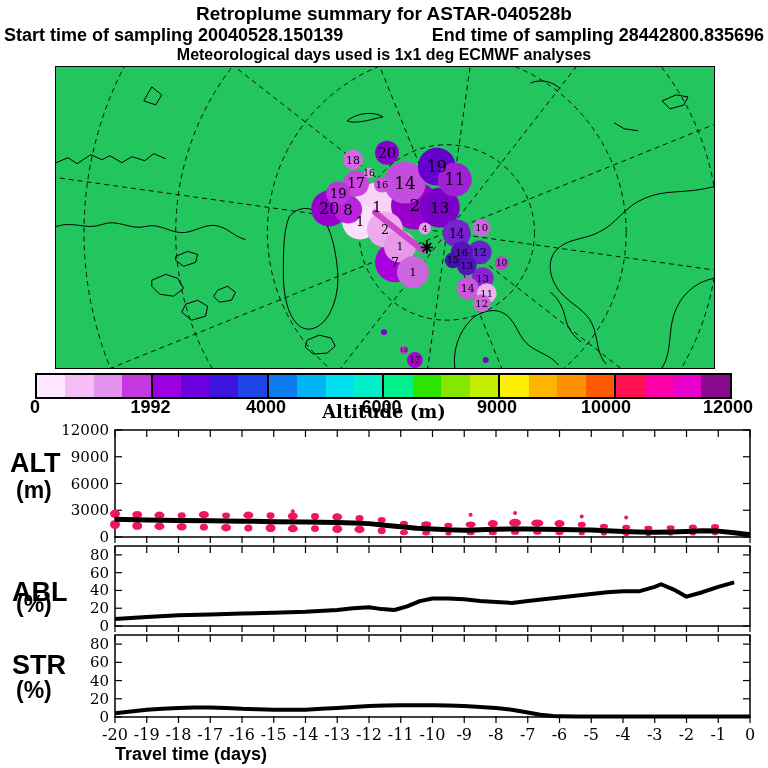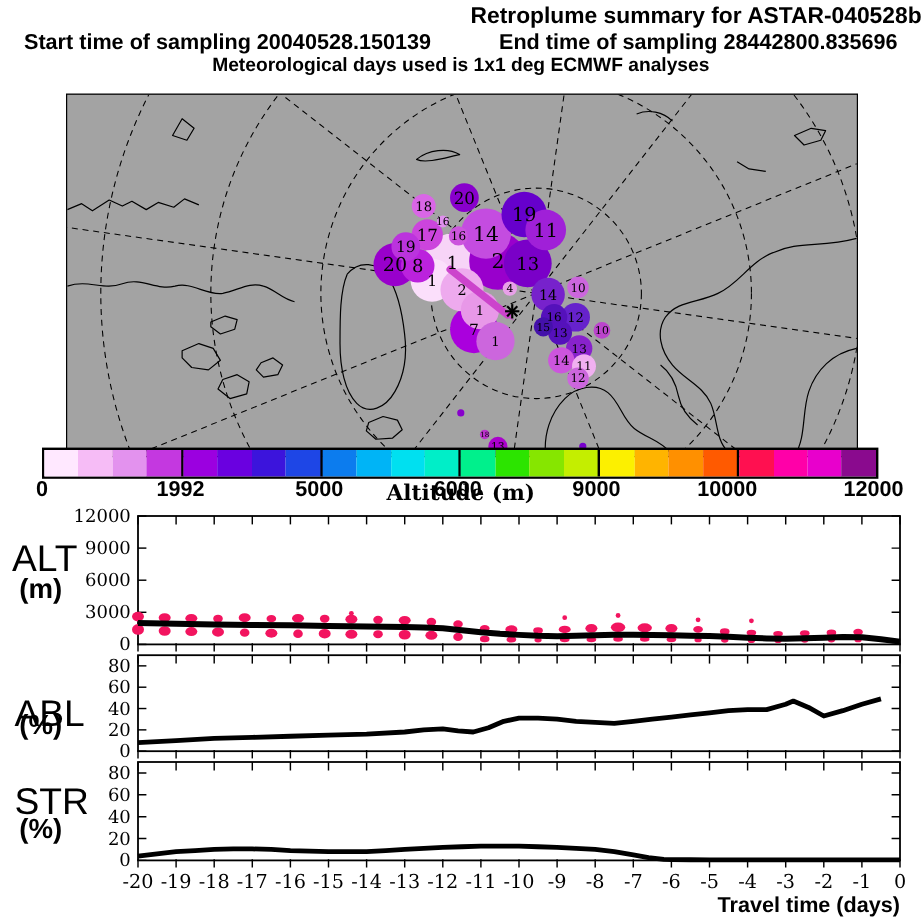--- a/index.html
+++ b/index.html
@@ -1,32 +1,32 @@
 <!DOCTYPE html>
 <html><head>
 <meta charset="utf-8">
 <style>
   html,body{margin:0;padding:0;background:#fff;}
   #fig{position:relative;width:768px;height:768px;background:#fff;overflow:hidden;
        font-family:"Liberation Sans",sans-serif;color:#000;}
   .hline{position:absolute;left:0;width:768px;text-align:center;font-weight:bold;white-space:nowrap;}
-  #title-line{top:3px;font-size:19px;text-align:right;}
-  #sample-line{top:25px;font-size:18px;display:flex;justify-content:space-between;padding:0 20px;box-sizing:border-box;}
+  #title-line{top:3px;font-size:19px;}
+  #sample-line{top:25px;font-size:18px;display:flex;justify-content:space-between;padding:0 4px;box-sizing:border-box;}
   #met-line{top:46px;font-size:16px;}
-  #map-wrap{position:absolute;left:55px;top:78px;width:658px;height:301px;border:1.5px solid #000;background:#a3a3a3;}
+  #map-wrap{position:absolute;left:55px;top:66px;width:658px;height:301px;border:1.5px solid #000;background:#22c55e;}
   #cbar{position:absolute;left:35px;top:373px;width:693px;height:22px;border:2px solid #000;display:flex;}
   .cb-cell{flex:1 1 auto;height:100%;}
   .cb-div{border-right:2px solid #000;}
   .cb-tick{position:absolute;top:397px;transform:translateX(-50%);font-weight:bold;font-size:18px;}
   #cbar-label{position:absolute;left:0;top:401px;width:768px;text-align:center;
               font-family:"DejaVu Serif",serif;font-size:18px;font-weight:bold;}
-  .panel-label{position:absolute;font-weight:normal;font-size:31px;line-height:1;}
+  .panel-label{position:absolute;font-weight:bold;font-size:27px;line-height:1;}
   .panel-unit{position:absolute;font-weight:bold;font-size:23px;line-height:1;}
   #charts{position:absolute;left:0;top:0;width:768px;height:768px;}
-  #xaxis-title{position:absolute;left:115px;top:744px;width:635px;text-align:right;
+  #xaxis-title{position:absolute;left:115px;top:744px;width:635px;text-align:left;
                font-weight:bold;font-size:18px;}
 </style>
 </head>
 <body>
 
 <div id="fig">
   <div class="hline" id="title-line">Retroplume summary for ASTAR-040528b</div>
   <div class="hline" id="sample-line">
     <span>Start time of sampling 20040528.150139</span>
     <span>End time of sampling 28442800.835696</span>
@@ -178,21 +178,21 @@
       <div class="cb-cell" style="background: rgb(255, 144, 0);"></div>
       <div class="cb-cell cb-div" style="background: rgb(255, 90, 0);"></div>
       <div class="cb-cell" style="background: rgb(255, 16, 80);"></div>
       <div class="cb-cell" style="background: rgb(255, 0, 168);"></div>
       <div class="cb-cell" style="background: rgb(232, 0, 204);"></div>
       <div class="cb-cell" style="background: rgb(138, 10, 142);"></div>
     </div>
   <div id="cbar-ticks">
       <span class="cb-tick" style="left: 35px;">0</span>
       <span class="cb-tick" style="left: 150.5px;">1992</span>
-      <span class="cb-tick" style="left: 266px;">5000</span>
+      <span class="cb-tick" style="left: 266px;">4000</span>
       <span class="cb-tick" style="left: 381.5px;">6000</span>
       <span class="cb-tick" style="left: 497px;">9000</span>
       <span class="cb-tick" style="left: 606px;">10000</span>
       <span class="cb-tick" style="left: 728px;">12000</span>
     </div>
   <div id="cbar-label">Altitude (m)</div>
 
   <div class="panel-label" style="left:10px;top:450px;">ALT</div>
   <div class="panel-unit" style="left:16px;top:479px;">(m)</div>
   <div class="panel-label" style="left:12px;top:566px;margin-top:13px;">ABL</div>

